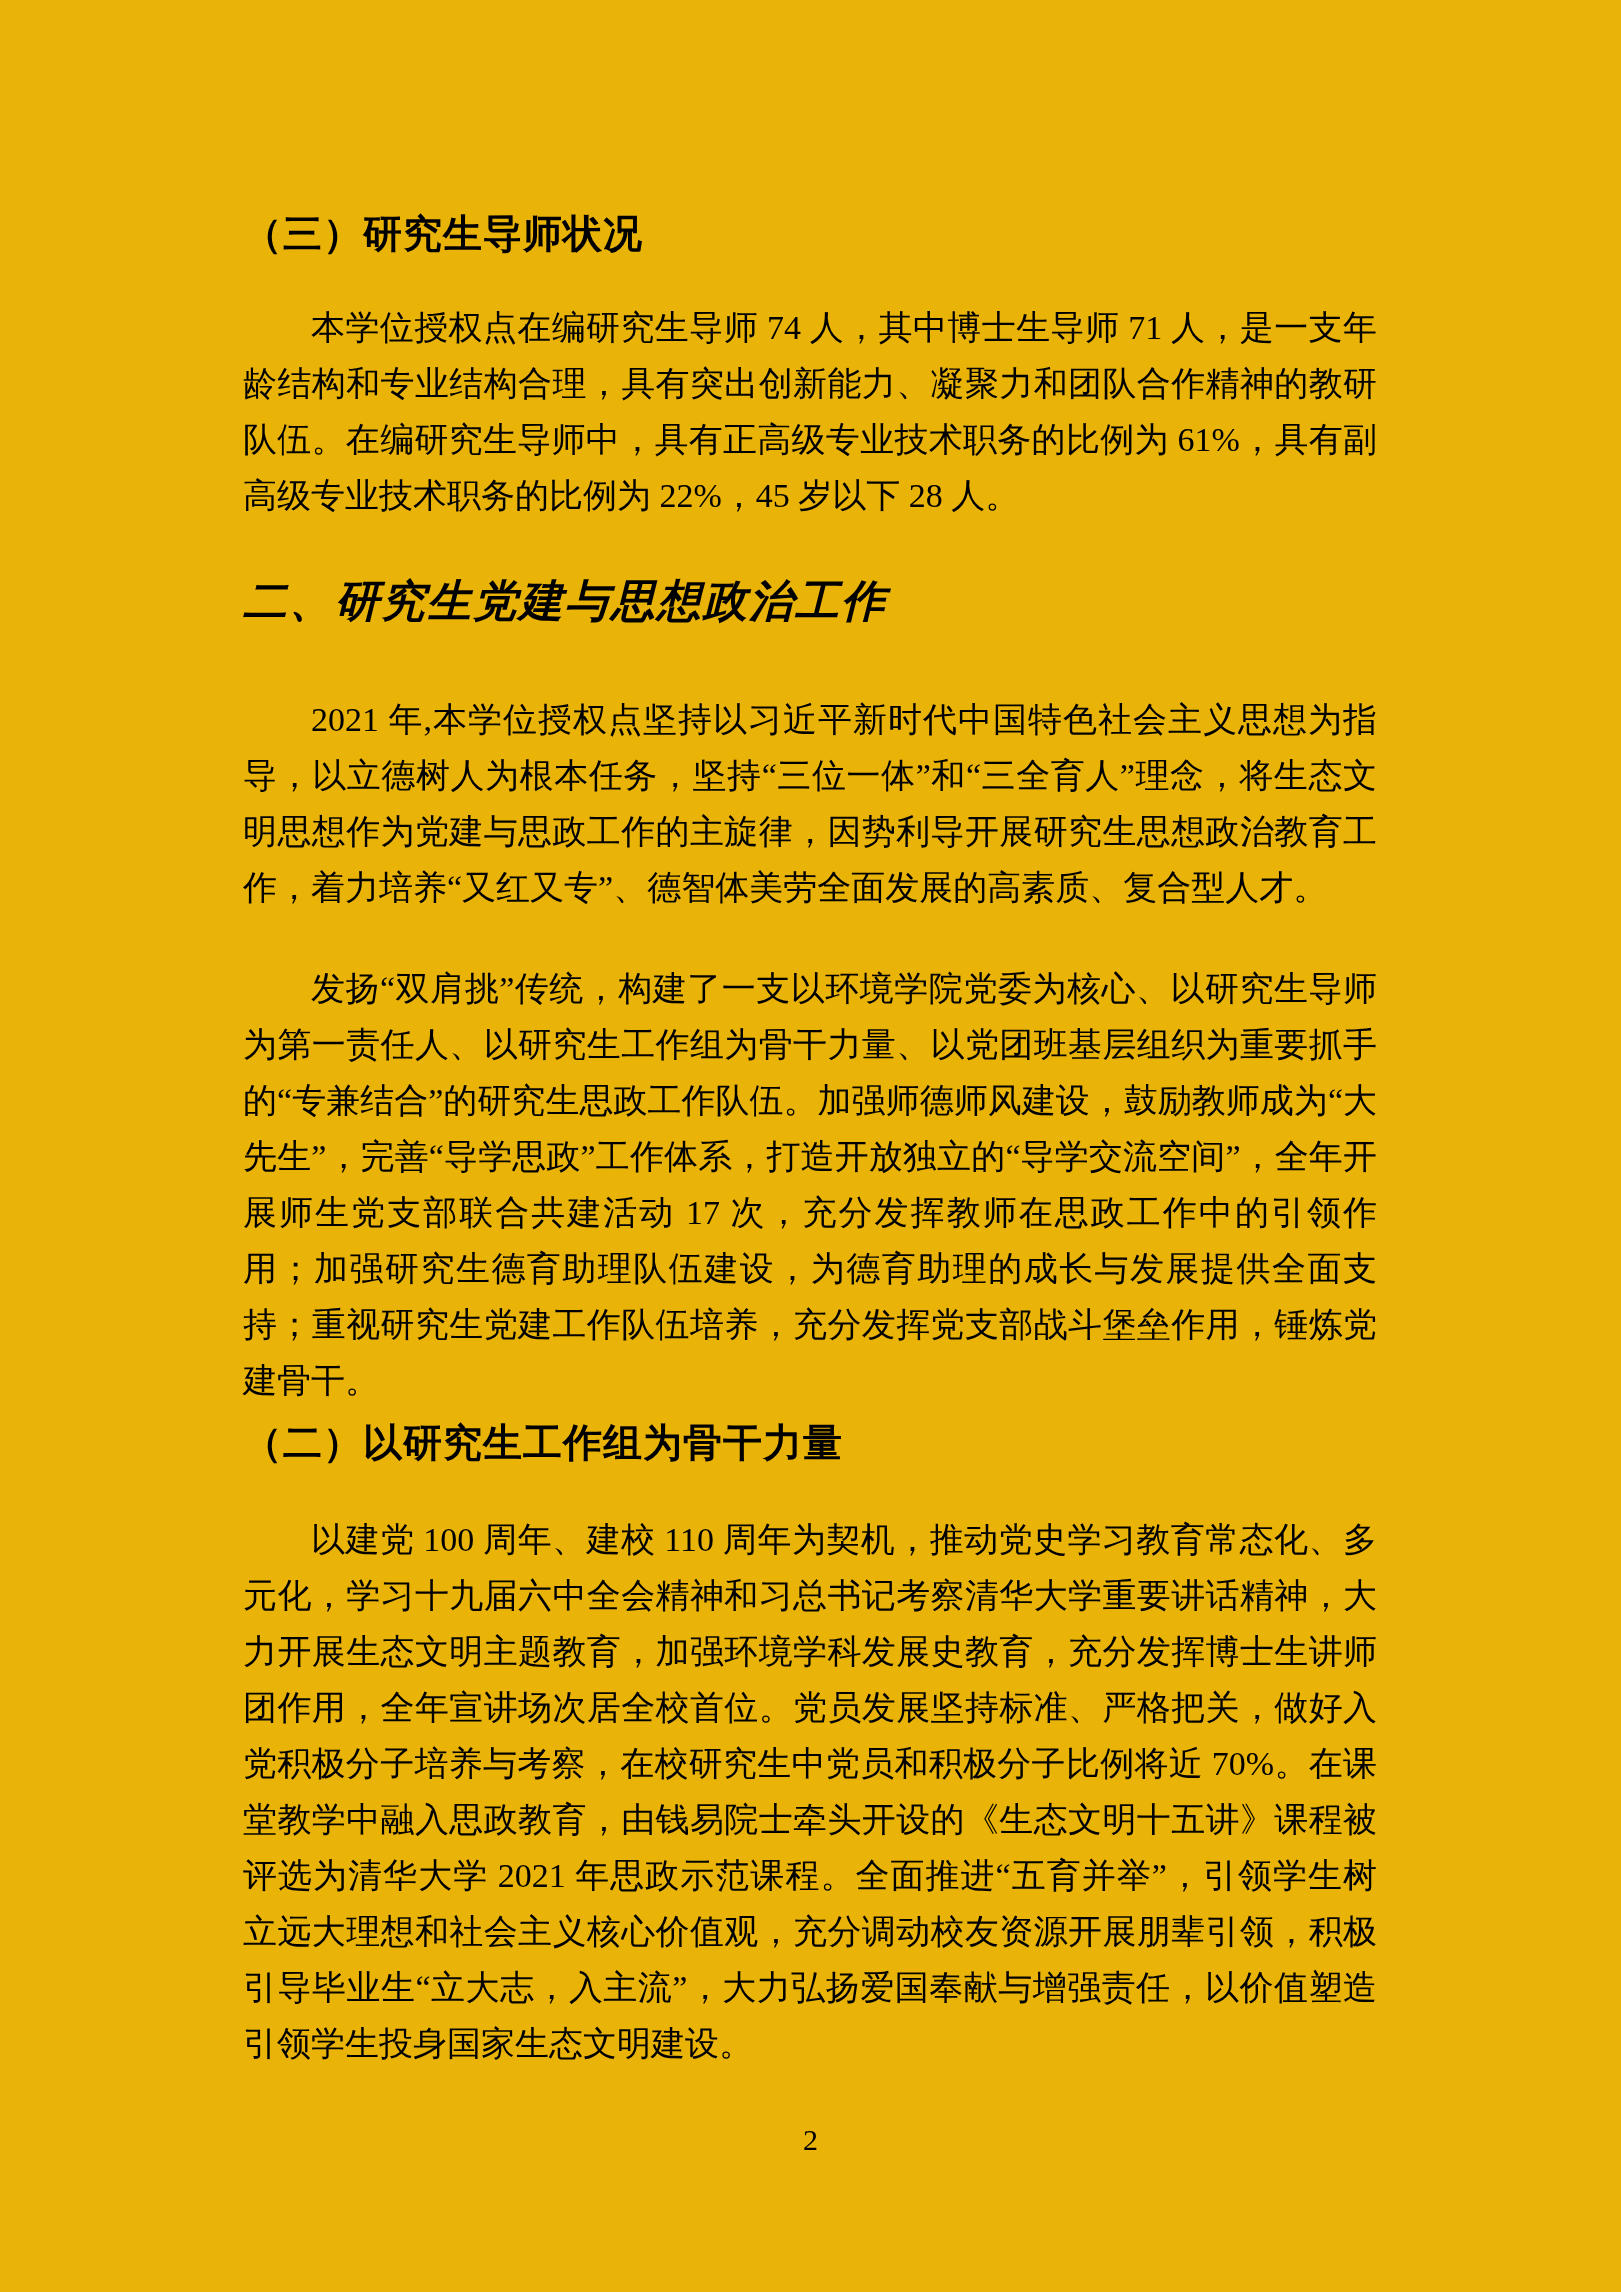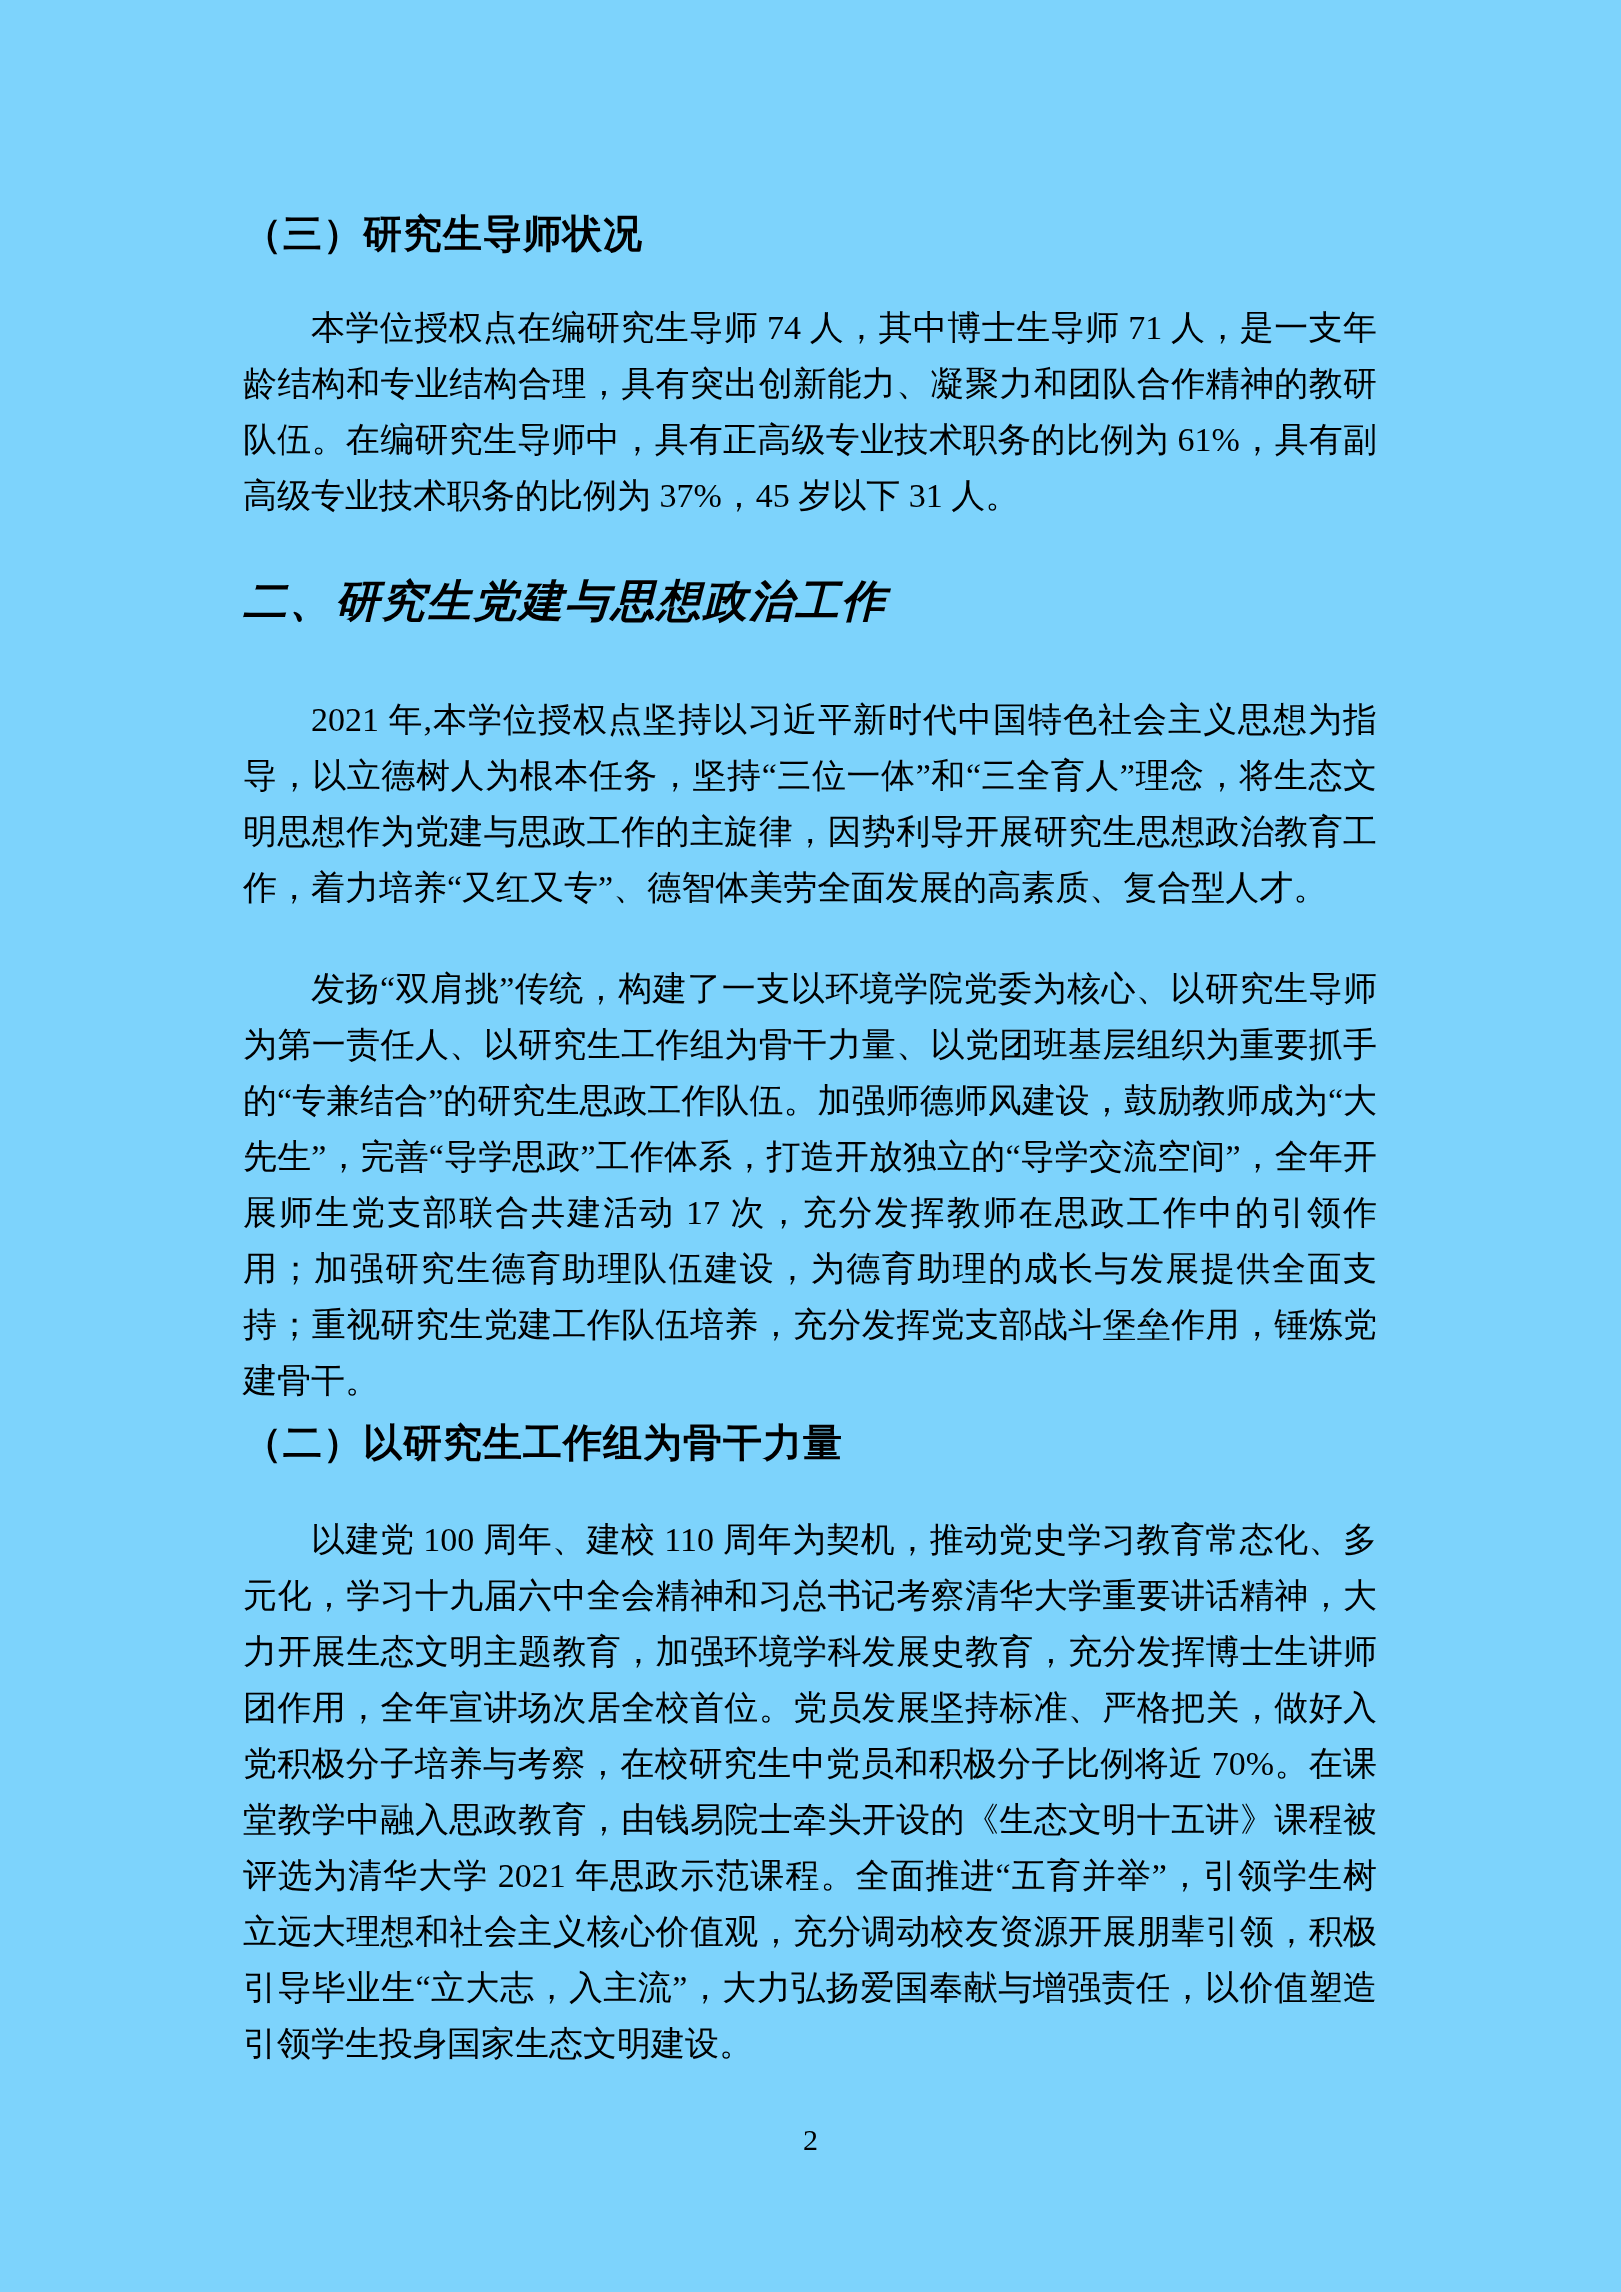--- a/index.html
+++ b/index.html
@@ -2,21 +2,21 @@
 <html lang="zh"><head>
 <meta charset="utf-8">
 <style>
   * { margin: 0; padding: 0; box-sizing: border-box; }
   html, body { background: #e8e8e8; }
   .page {
     position: relative;
     width: 1621px;
     height: 2293px;
     margin: 0 auto;
-    background: #7dd3fc;
+    background: #eab308;
     overflow: hidden;
     font-family: "Liberation Serif", "DejaVu Serif", serif;
     color: #000000;
   }
   .content {
     position: absolute;
     top: 0; left: 0;
     width: 1621px;
     padding: 208px 244px 0 243px;
   }
@@ -67,21 +67,21 @@
   }
 </style>
 </head>
 <body>
 
 <div class="page">
   <div class="content">
 
     <div class="subheading b0">（三）研究生导师状况</div>
 
-    <div class="para b1">本学位授权点在编研究生导师 74 人，其中博士生导师 71 人，是一支年龄结构和专业结构合理，具有突出创新能力、凝聚力和团队合作精神的教研队伍。在编研究生导师中，具有正高级专业技术职务的比例为 61%，具有副高级专业技术职务的比例为 37%，45 岁以下 31 人。</div>
+    <div class="para b1">本学位授权点在编研究生导师 74 人，其中博士生导师 71 人，是一支年龄结构和专业结构合理，具有突出创新能力、凝聚力和团队合作精神的教研队伍。在编研究生导师中，具有正高级专业技术职务的比例为 61%，具有副高级专业技术职务的比例为 22%，45 岁以下 28 人。</div>
 
     <div class="chapter-heading b2">二、研究生党建与思想政治工作</div>
 
     <div class="para b3">2021 年,本学位授权点坚持以习近平新时代中国特色社会主义思想为指导，以立德树人为根本任务，坚持“三位一体”和“三全育人”理念，将生态文明思想作为党建与思政工作的主旋律，因势利导开展研究生思想政治教育工作，着力培养“又红又专”、德智体美劳全面发展的高素质、复合型人才。</div>
 
 
     <div class="para b5">发扬“双肩挑”传统，构建了一支以环境学院党委为核心、以研究生导师为第一责任人、以研究生工作组为骨干力量、以党团班基层组织为重要抓手的“专兼结合”的研究生思政工作队伍。加强师德师风建设，鼓励教师成为“大先生”，完善“导学思政”工作体系，打造开放独立的“导学交流空间”，全年开展师生党支部联合共建活动 17 次，充分发挥教师在思政工作中的引领作用；加强研究生德育助理队伍建设，为德育助理的成长与发展提供全面支持；重视研究生党建工作队伍培养，充分发挥党支部战斗堡垒作用，锤炼党建骨干。</div>
 
     <div class="subheading b6">（二）以研究生工作组为骨干力量</div>
 

